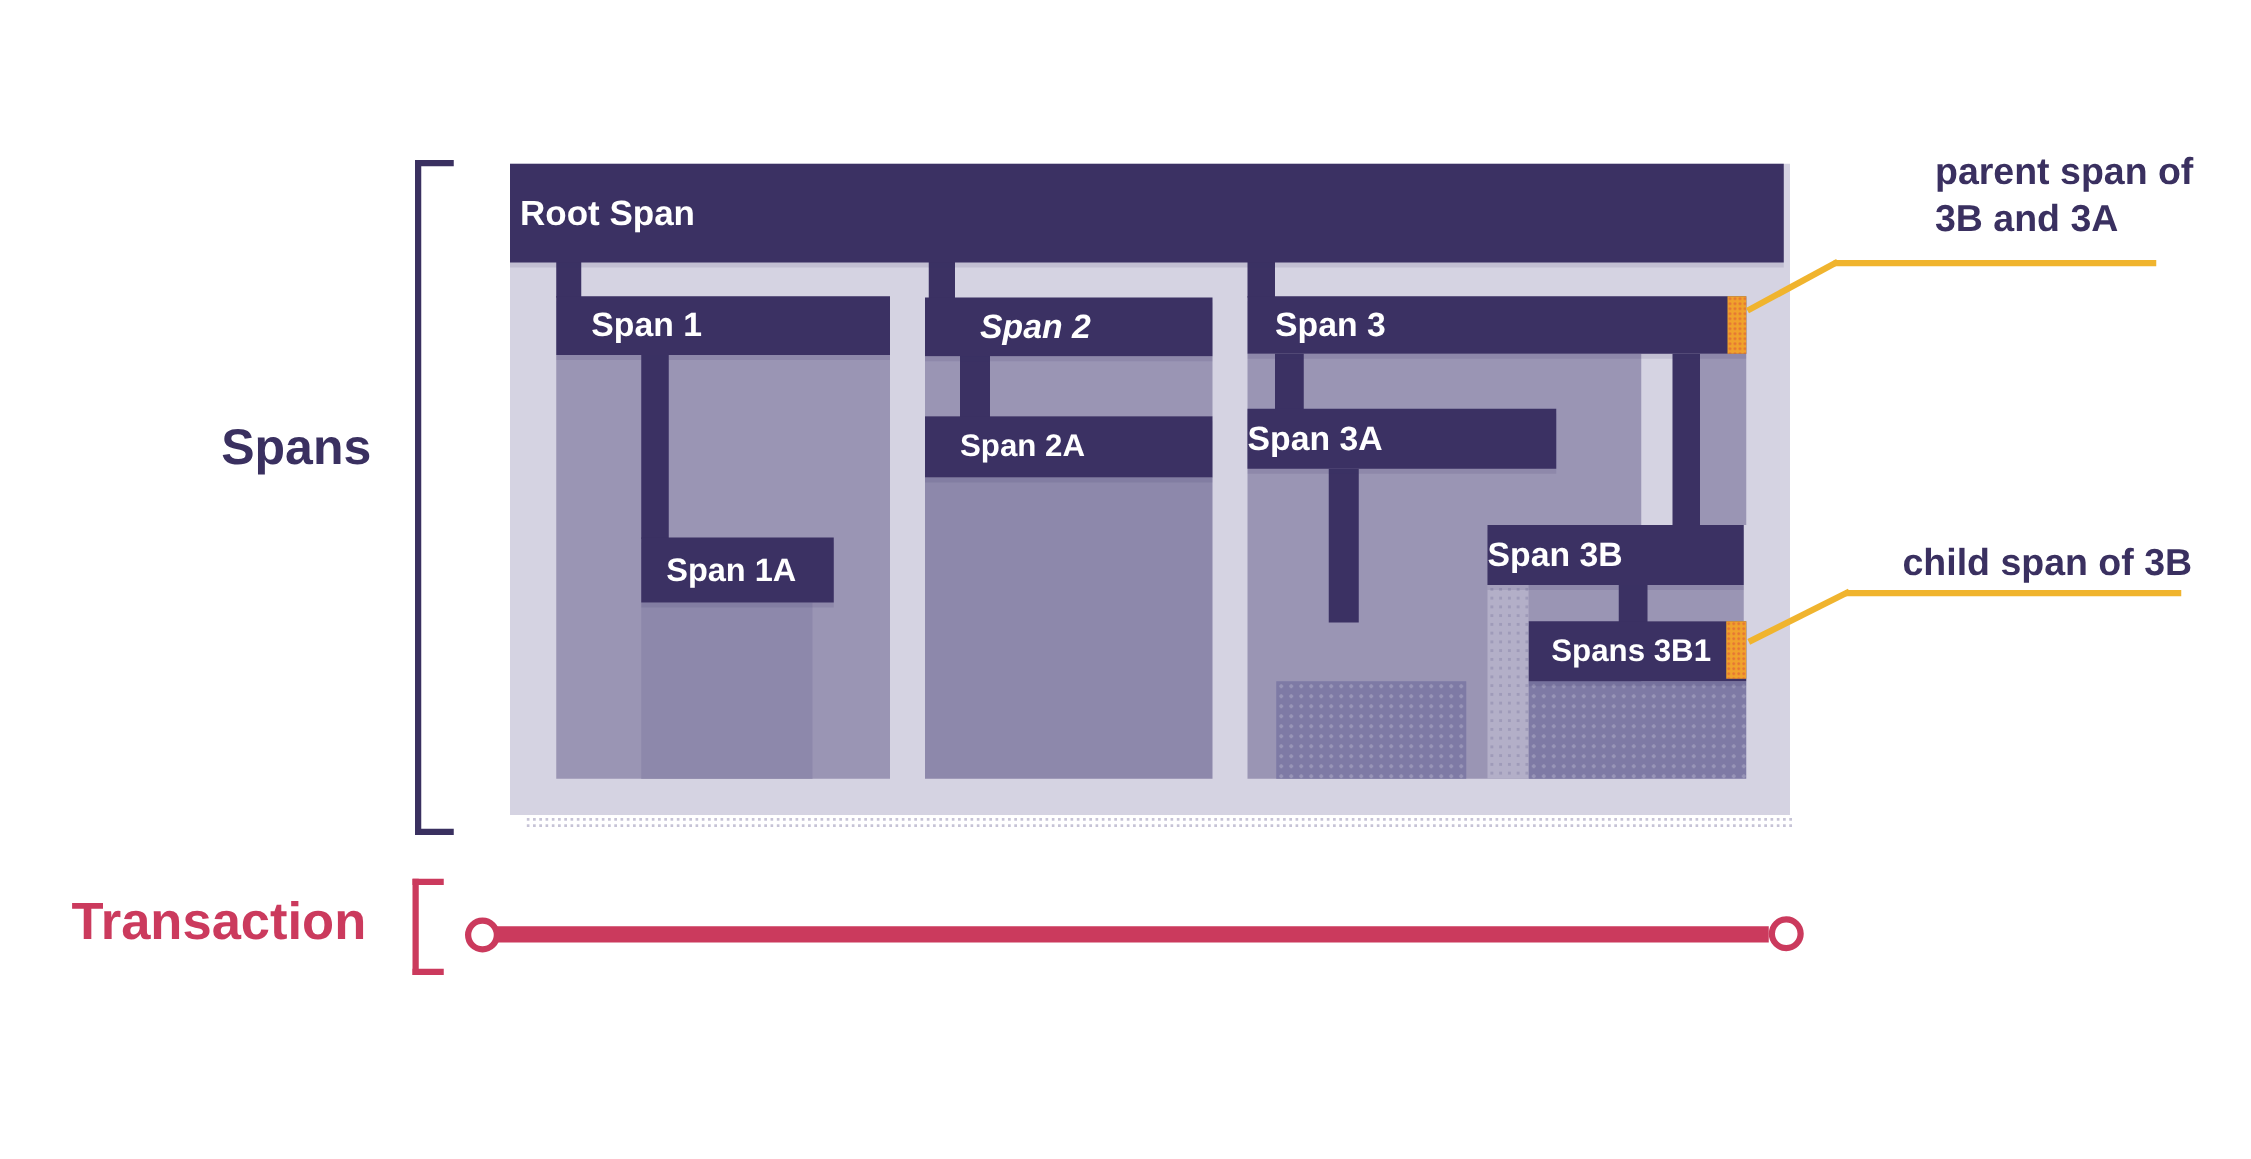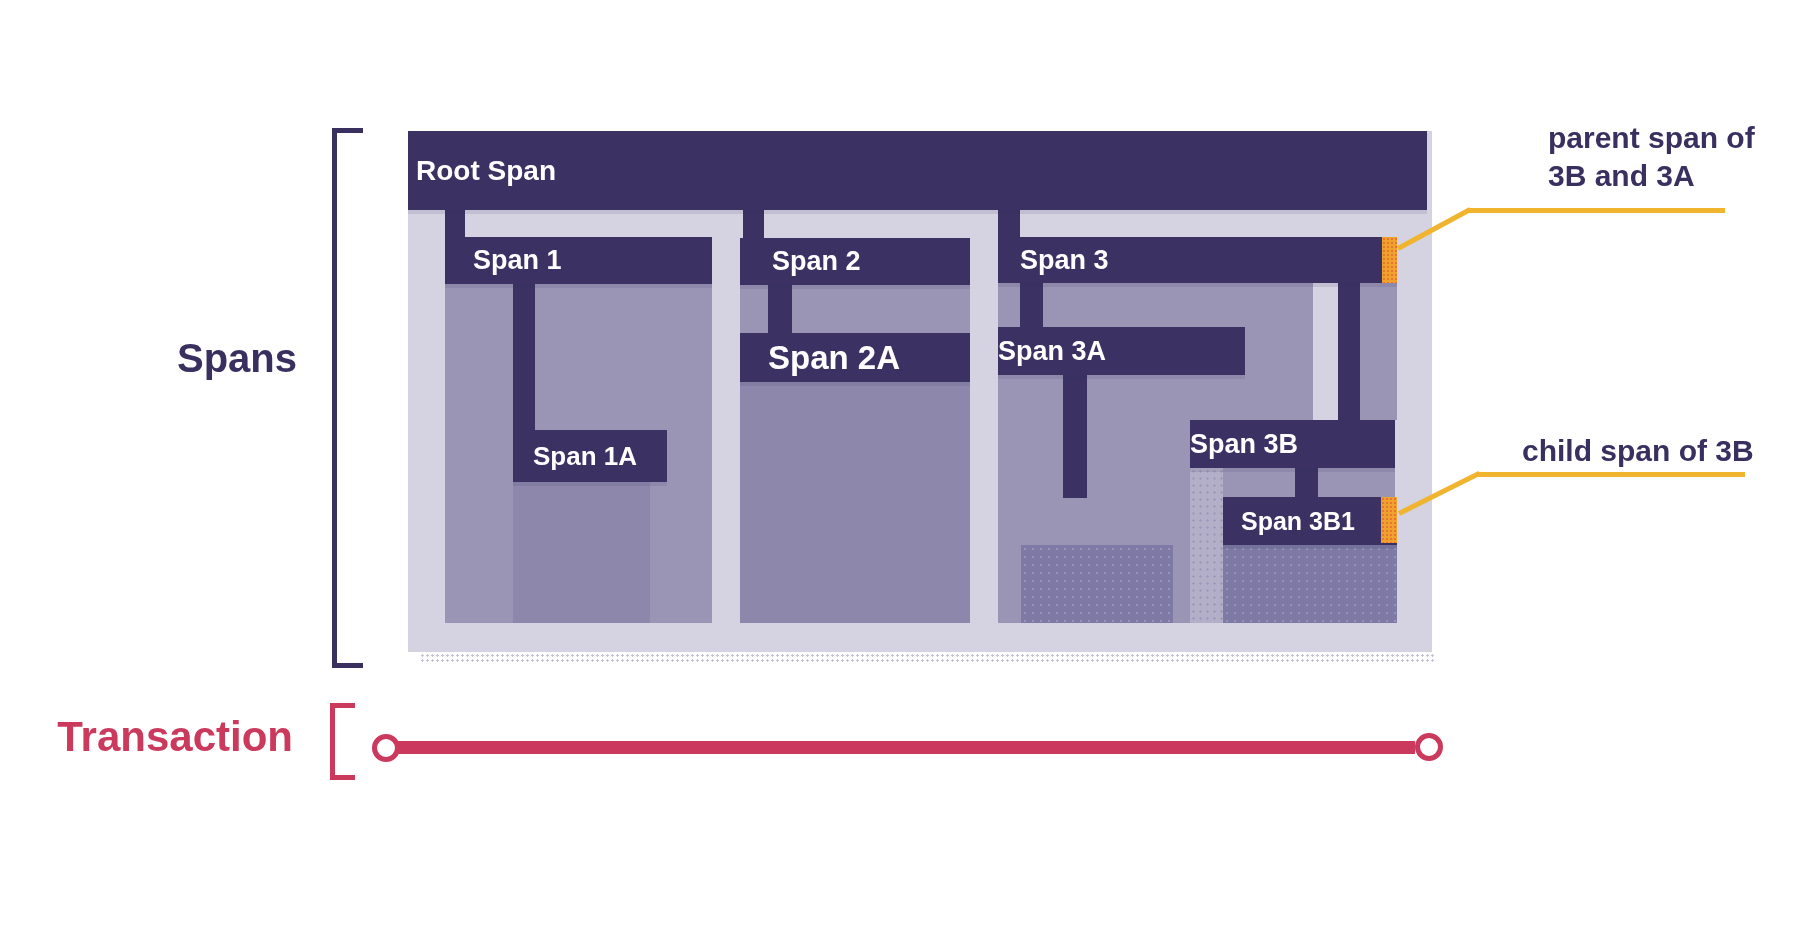--- a/index.html
+++ b/index.html
@@ -67,40 +67,40 @@
   <div class="abs conn" style="left:1338px;top:283px;width:22px;height:138px;"></div>
   <div class="abs conn" style="left:1063px;top:375px;width:24px;height:123px;"></div>
   <div class="abs conn" style="left:1295px;top:467px;width:23px;height:31px;"></div>
 
   <div class="abs bar" style="left:408px;top:131px;width:1019px;height:79px;padding-left:8px;">
     <span class="lbl" style="font-size:28px;">Root Span</span>
   </div>
   <div class="abs bar" style="left:445px;top:237px;width:267px;height:47px;padding-left:28px;">
     <span class="lbl" style="font-size:27px;">Span 1</span>
   </div>
-  <div class="abs bar" style="left:740px;top:238px;width:230px;height:47px;padding-left:32px;">
+  <div class="abs bar" style="left:740px;top:238px;width:230px;height:47px;padding-left:44px;font-style:italic;">
     <span class="lbl" style="font-size:27px;">Span 2</span>
   </div>
   <div class="abs bar" style="left:998px;top:237px;width:399px;height:46px;padding-left:22px;">
     <span class="lbl" style="font-size:27px;">Span 3</span>
   </div>
   <div class="abs bar" style="left:740px;top:333px;width:230px;height:49px;padding-left:28px;">
-    <span class="lbl" style="font-size:33px;">Span 2A</span>
+    <span class="lbl" style="font-size:25px;">Span 2A</span>
   </div>
   <div class="abs bar" style="left:998px;top:327px;width:247px;height:48px;">
     <span class="lbl" style="font-size:27px;">Span 3A</span>
   </div>
   <div class="abs bar" style="left:513px;top:430px;width:154px;height:52px;padding-left:20px;">
     <span class="lbl" style="font-size:26px;">Span 1A</span>
   </div>
   <div class="abs bar" style="left:1190px;top:420px;width:205px;height:48px;">
     <span class="lbl" style="font-size:27px;">Span 3B</span>
   </div>
   <div class="abs bar" style="left:1223px;top:497px;width:174px;height:48px;padding-left:18px;">
-    <span class="lbl" style="font-size:25px;">Span 3B1</span>
+    <span class="lbl" style="font-size:25px;">Spans 3B1</span>
   </div>
 
   <div class="abs cap" style="left:1382px;top:237px;width:15px;height:46px;"></div>
   <div class="abs cap" style="left:1381px;top:497px;width:16px;height:46px;"></div>
 
   <div class="abs gold-line" style="left:1398px;top:246px;width:82px;transform:rotate(-28.4deg);transform-origin:left center;"></div>
   <div class="abs gold-line" style="left:1467px;top:208px;width:258px;"></div>
   <div class="abs gold-line" style="left:1399px;top:511px;width:90px;transform:rotate(-26.6deg);transform-origin:left center;"></div>
   <div class="abs gold-line" style="left:1476px;top:472px;width:269px;"></div>
 

